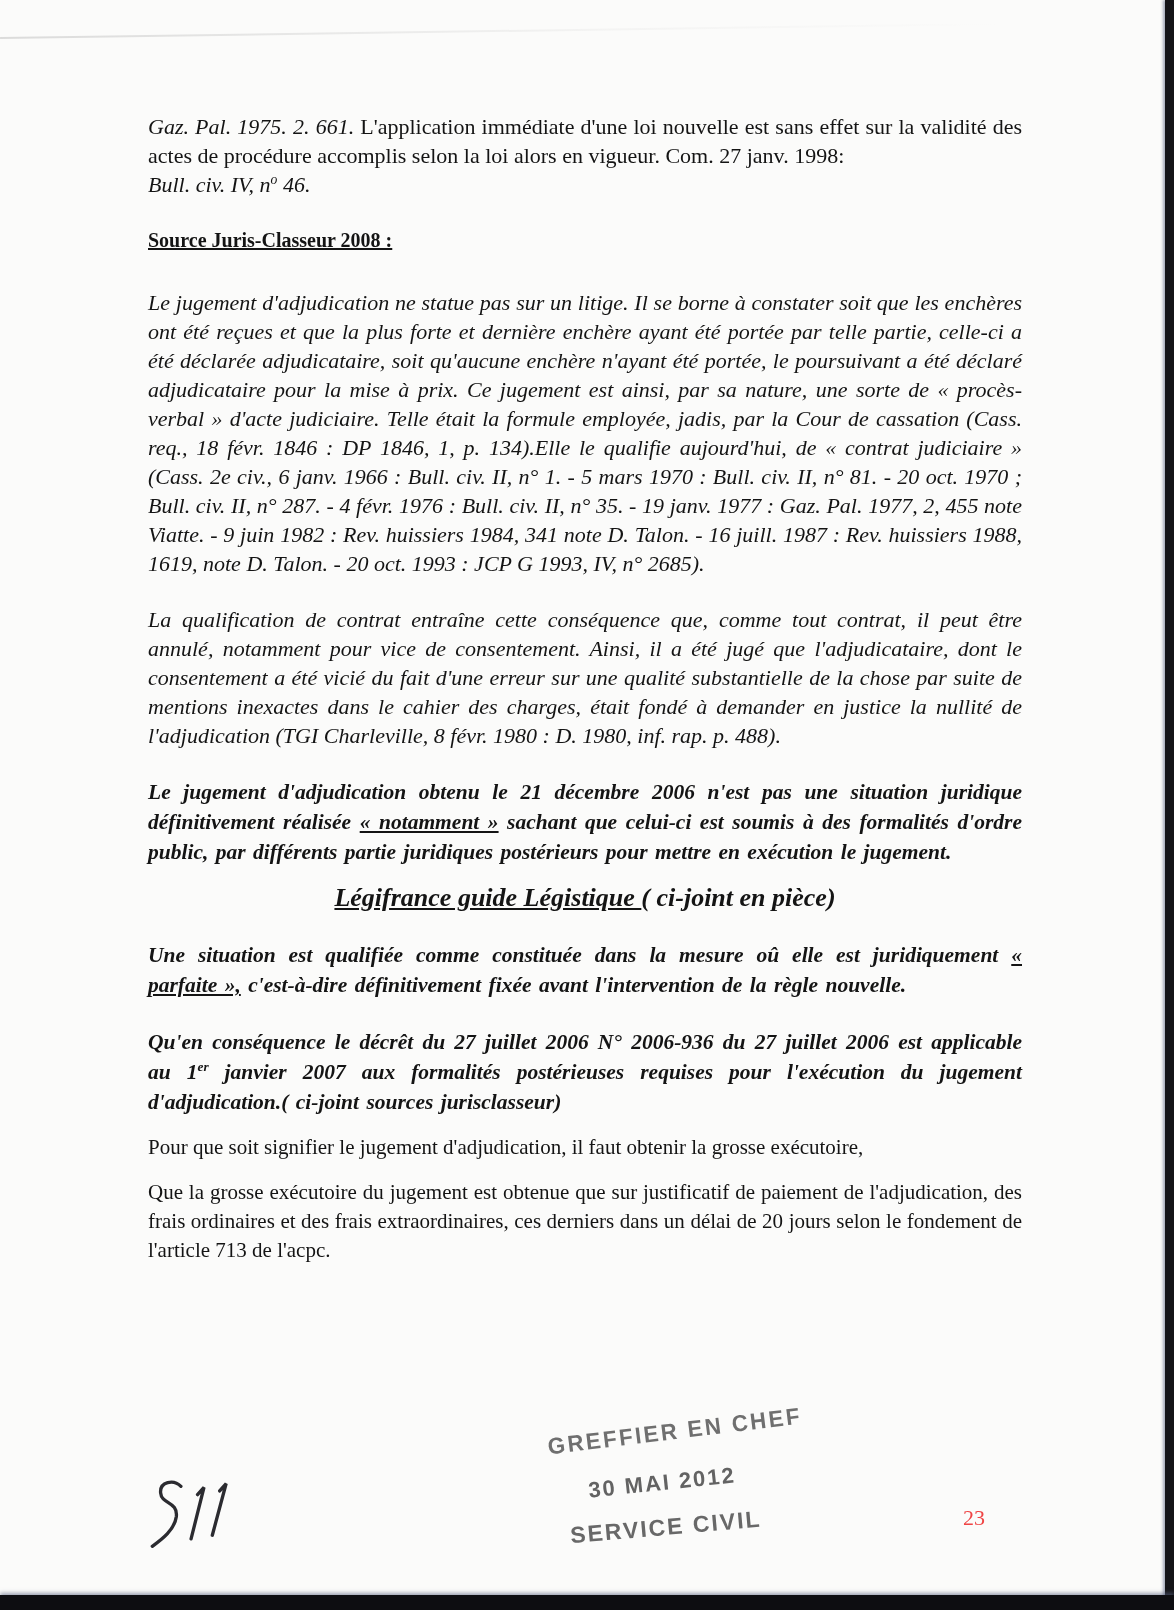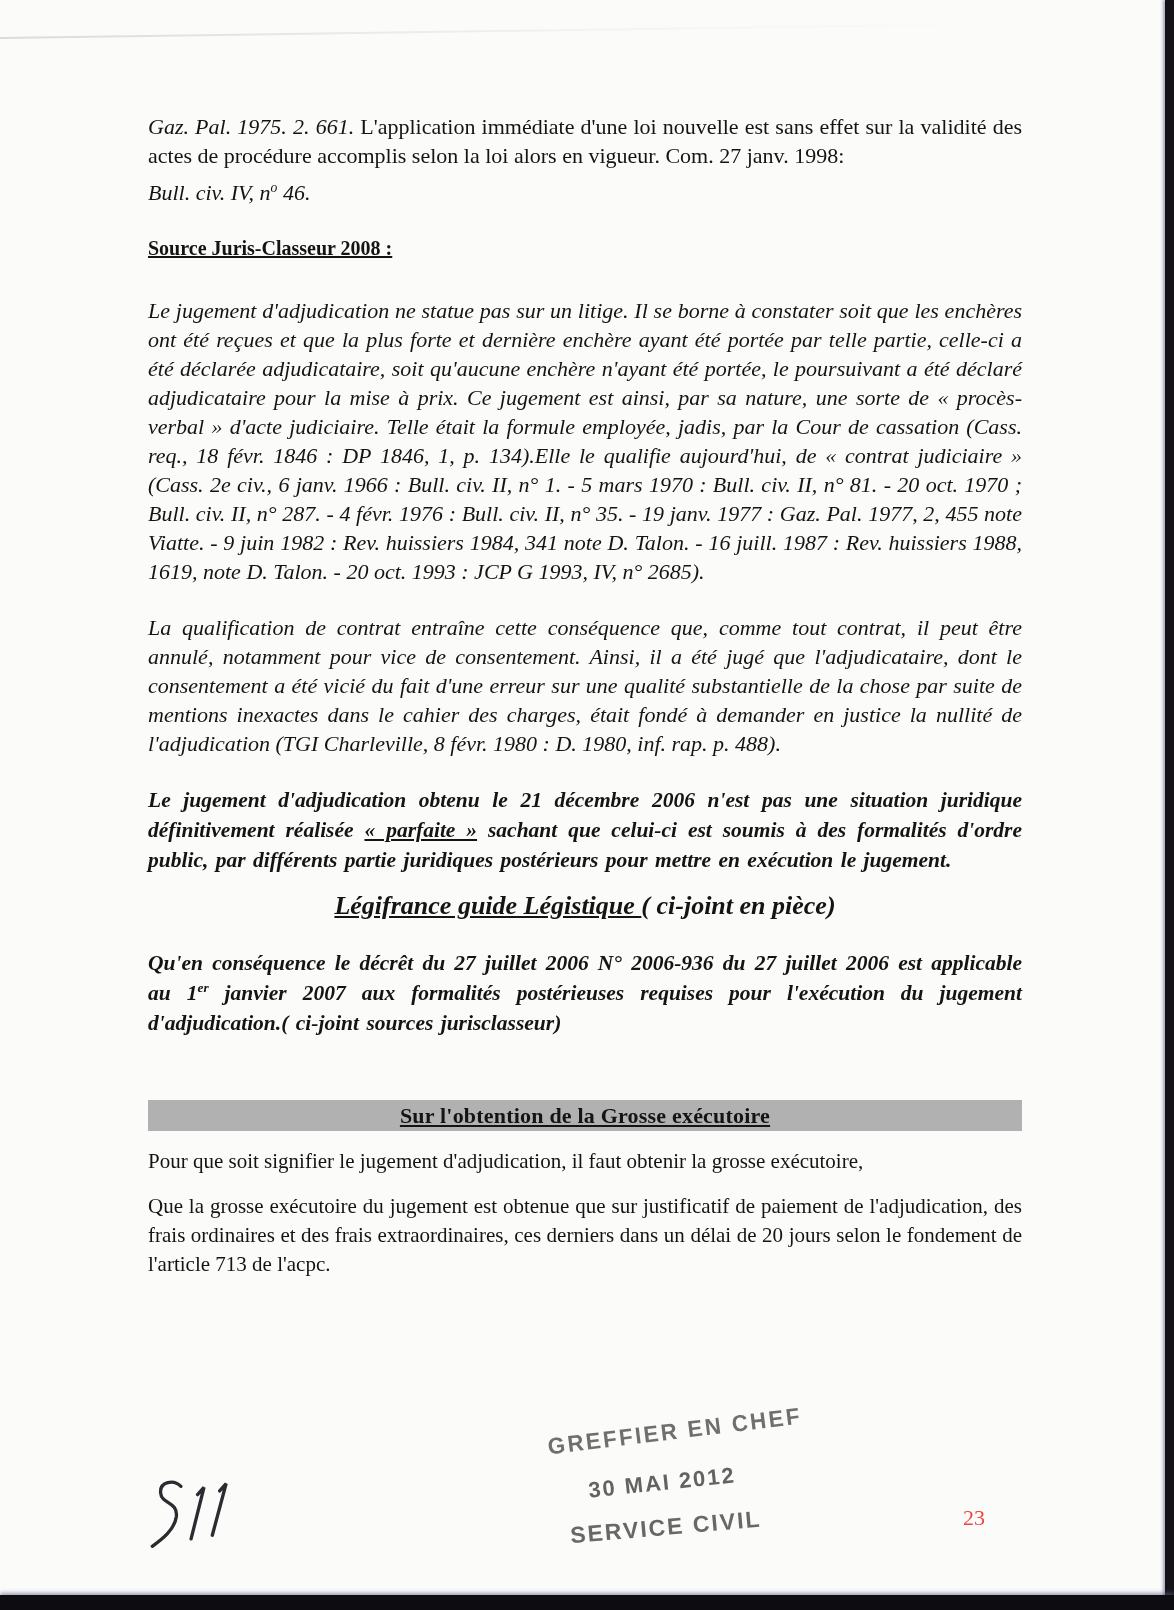--- a/index.html
+++ b/index.html
@@ -28,21 +28,21 @@
     transform:rotate(-0.8deg);
   }
   .content{
     position:absolute;left:148px;top:112px;width:874px;
   }
   p{margin:0;}
   .body-text{
     font-size:22px;line-height:29px;text-align:justify;
   }
   .ital{font-style:italic;}
-  .cite-tail{display:block;margin-top:8px;font-style:italic;}
+  .cite-tail{display:block;margin-top:0;font-style:italic;}
   .section-heading{
     margin-top:30px;
     font-size:20px;font-weight:bold;text-decoration:underline;
   }
   .quote{
     margin-top:36px;
     font-style:italic;
   }
   .quote2{margin-top:27px;font-style:italic;}
   .bold-par{
@@ -102,36 +102,36 @@
     <span class="cite-tail"><span>Bull. civ. IV, n</span><sup>o</sup><span> 46.</span></span>
   </p>
 
   <p class="section-heading">Source Juris-Classeur 2008 :</p>
 
   <p class="body-text quote">Le jugement d'adjudication ne statue pas sur un litige. Il se borne à constater soit que les enchères ont été reçues et que la plus forte et dernière enchère ayant été portée par telle partie, celle-ci a été déclarée adjudicataire, soit qu'aucune enchère n'ayant été portée, le poursuivant a été déclaré adjudicataire pour la mise à prix. Ce jugement est ainsi, par sa nature, une sorte de « procès-verbal » d'acte judiciaire. Telle était la formule employée, jadis, par la Cour de cassation (Cass. req., 18 févr. 1846 : DP 1846, 1, p. 134).Elle le qualifie aujourd'hui, de « contrat judiciaire » (Cass. 2e civ., 6 janv. 1966 : Bull. civ. II, n° 1. - 5 mars 1970 : Bull. civ. II, n° 81. - 20 oct. 1970 ; Bull. civ. II, n° 287. - 4 févr. 1976 : Bull. civ. II, n° 35. - 19 janv. 1977 : Gaz. Pal. 1977, 2, 455 note Viatte. - 9 juin 1982 : Rev. huissiers 1984, 341 note D. Talon. - 16 juill. 1987 : Rev. huissiers 1988, 1619, note D. Talon. - 20 oct. 1993 : JCP G 1993, IV, n° 2685).</p>
 
   <p class="body-text quote2">La qualification de contrat entraîne cette conséquence que, comme tout contrat, il peut être annulé, notamment pour vice de consentement. Ainsi, il a été jugé que l'adjudicataire, dont le consentement a été vicié du fait d'une erreur sur une qualité substantielle de la chose par suite de mentions inexactes dans le cahier des charges, était fondé à demander en justice la nullité de l'adjudication (TGI Charleville, 8 févr. 1980 : D. 1980, inf. rap. p. 488).</p>
 
   <p class="body-text bold-par">
-    <span>Le jugement d'adjudication obtenu le 21 décembre 2006 n'est pas une situation juridique définitivement réalisée </span><span class="u">« parfaite »</span><span> sachant que celui-ci est soumis à des formalités d'ordre public, par différents partie juridiques postérieurs pour mettre en exécution le jugement.</span>
+    <span>Le jugement d'adjudication obtenu le 21 décembre 2006 n'est pas une situation juridique définitivement réalisée </span><span class="u">« notamment »</span><span> sachant que celui-ci est soumis à des formalités d'ordre public, par différents partie juridiques postérieurs pour mettre en exécution le jugement.</span>
   </p>
 
   <p class="center-heading">
     <span class="u">Légifrance  guide Légistique </span><span>( ci-joint en pièce)</span>
   </p>
 
+  <p class="body-text bold-par">
+    <span>Une situation est qualifiée comme constituée dans la mesure oû elle est juridiquement </span><span class="u">« parfaite »,</span><span> c'est-à-dire définitivement fixée avant l'intervention de la règle nouvelle.</span>
+  </p>
 
 
   <p class="body-text bold-par">
     <span>Qu'en conséquence le décrêt du 27 juillet 2006 N° 2006-936 du 27 juillet 2006 est applicable au 1</span><sup>er</sup><span> janvier 2007 aux formalités postérieuses requises pour l'exécution du jugement d'adjudication.( ci-joint sources jurisclasseur)</span>
   </p>
 
-  <div class="banner">
-    <span class="u">Sur l'obtention de la Grosse exécutoire</span>
-  </div>
 
   <p class="plain-par">Pour que soit signifier le jugement  d'adjudication, il faut obtenir la grosse exécutoire,</p>
 
   <p class="plain-par">Que la grosse exécutoire du jugement est obtenue que sur justificatif de paiement de l'adjudication, des frais ordinaires et des frais extraordinaires, ces derniers dans un délai de 20 jours selon le fondement de l'article 713 de l'acpc.</p>
 
 </div>
 
 <div class="stamp stamp-1">GREFFIER EN CHEF</div>
 <div class="stamp stamp-2">30 MAI 2012</div>
 <div class="stamp stamp-3">SERVICE CIVIL</div>

